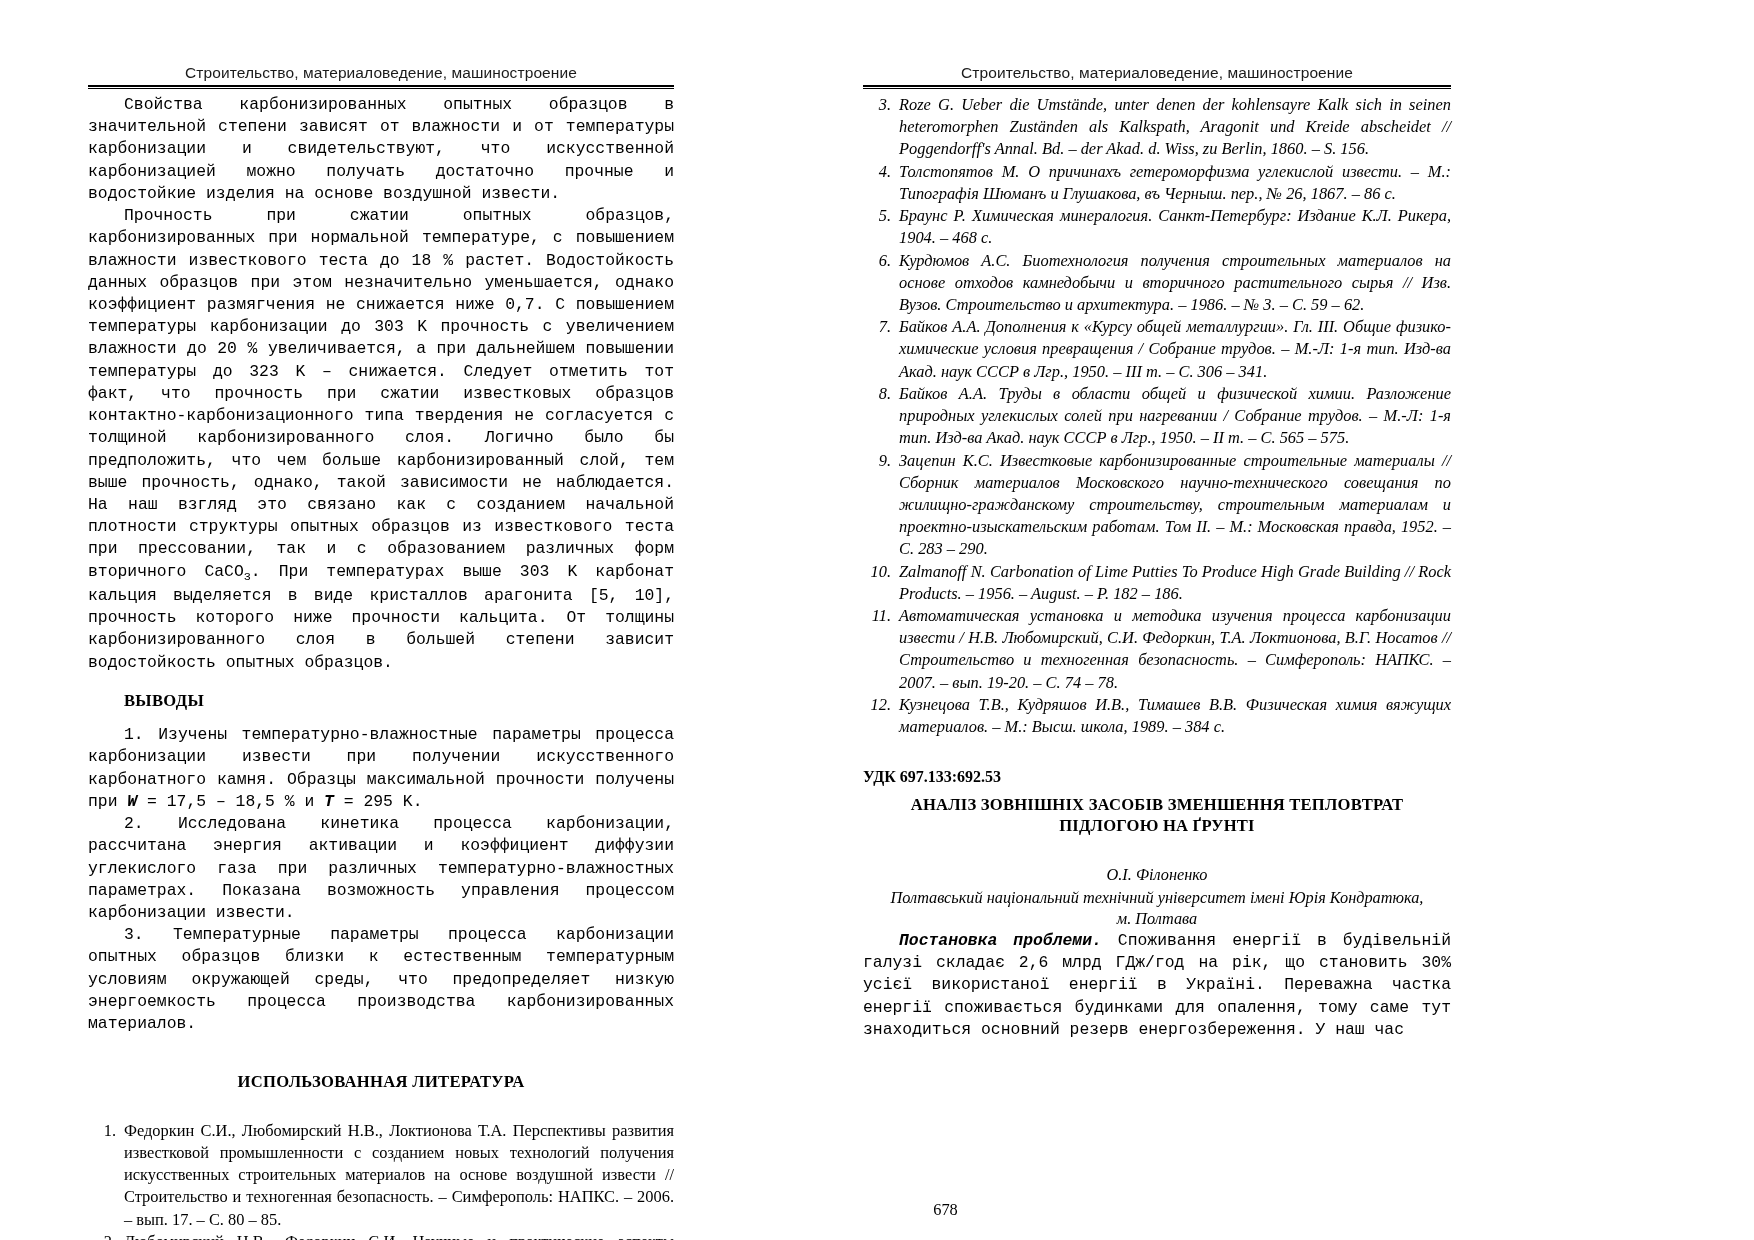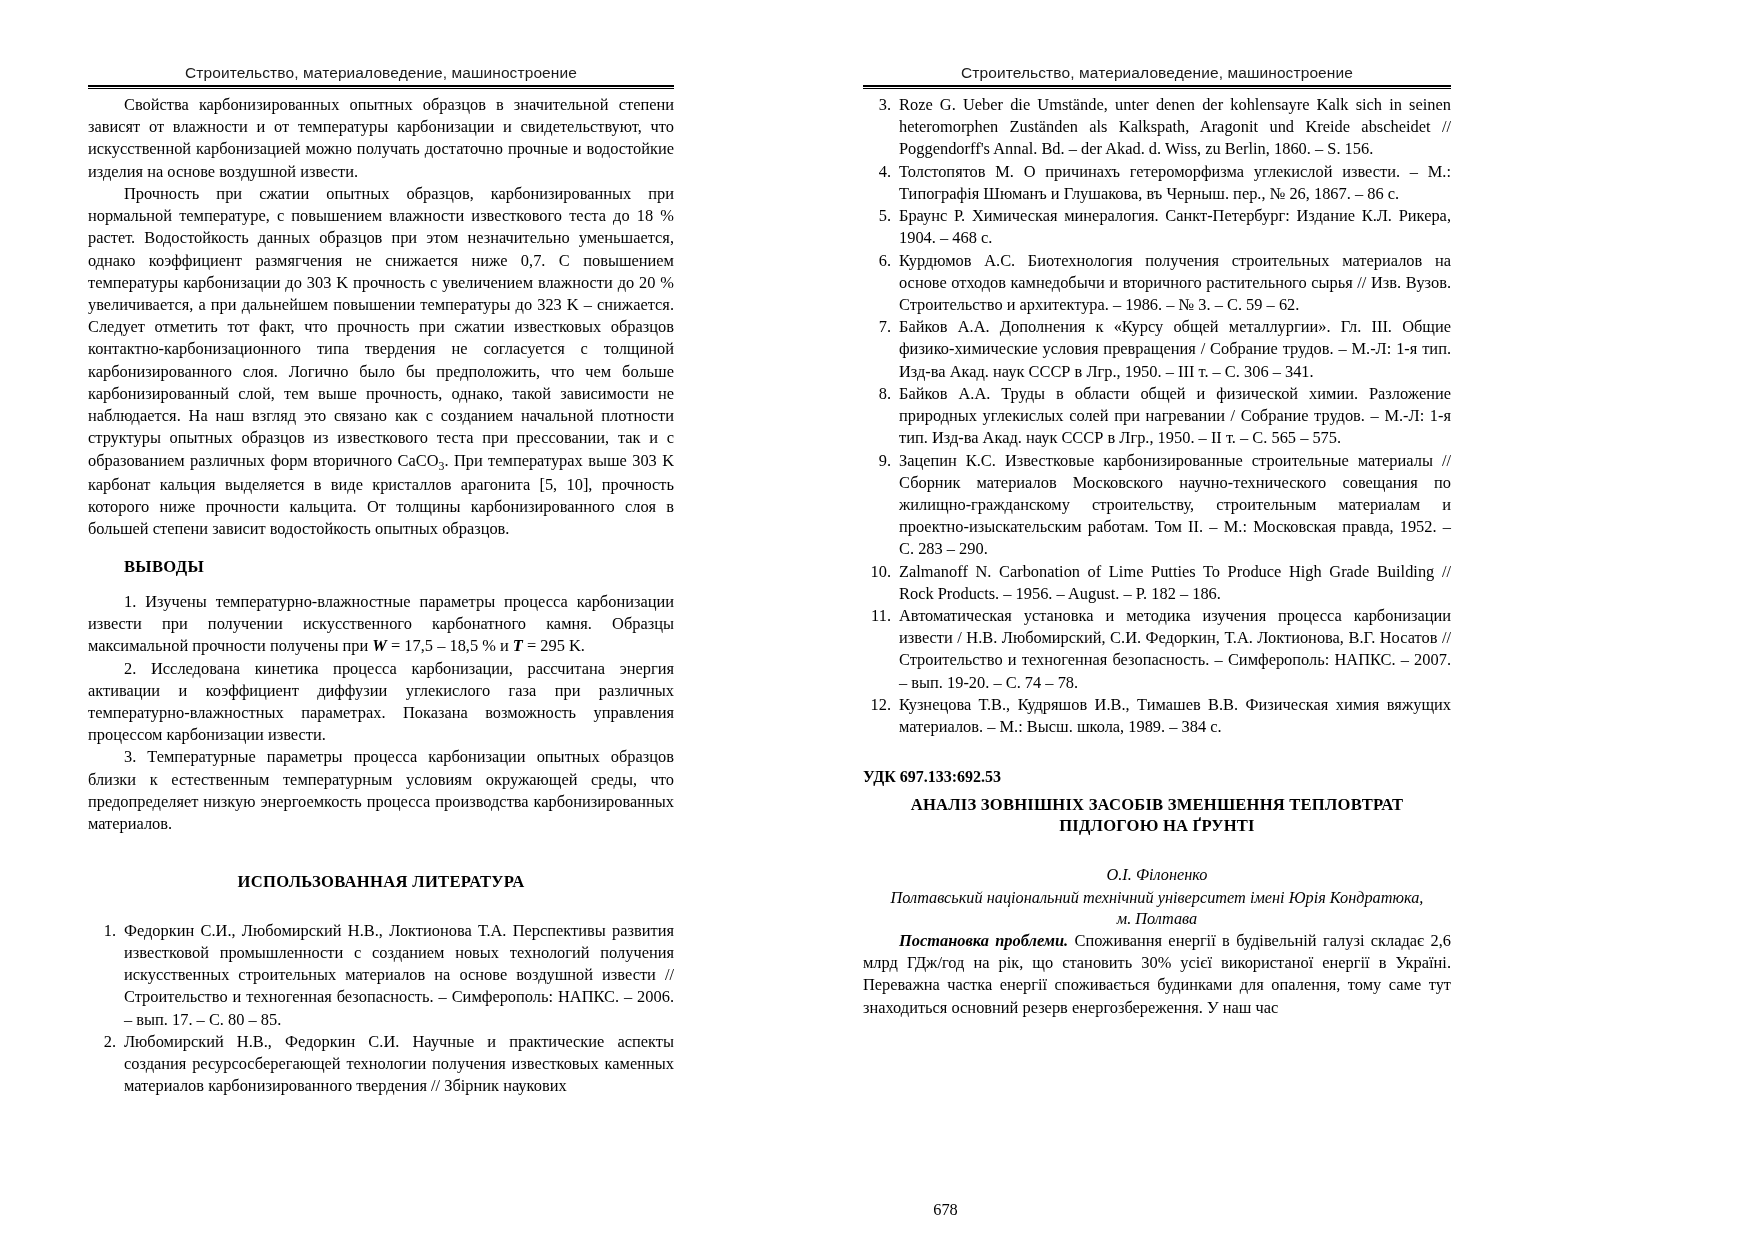--- a/index.html
+++ b/index.html
@@ -58,20 +58,21 @@
     text-justify: inter-word;
     hyphens: none;
   }
   .page-l .body-col { left: 88px; width: 586px; }
   .page-r .body-col { left: 46px; width: 588px; }
 
   p.para {
     margin: 0;
     text-indent: 36px;
     text-align: justify;
+    font-family: Liberation Mono, monospace;
   }
 
   h2.section-head {
     margin: 16px 0 12px 0;
     font-size: 16.6px;
     font-weight: bold;
     text-indent: 36px;
     text-align: left;
     letter-spacing: 0.3px;
   }
@@ -86,21 +87,21 @@
   .var { font-weight: bold; font-style: italic; }
   sub { font-size: 0.72em; }
 
   
   ol.reflist {
     margin: 0;
     padding: 0;
     list-style: none;
     counter-reset: refcounter;
   }
-  ol.reflist.start-at-3 { counter-reset: refcounter 2; }
+  ol.reflist.start-at-3 { counter-reset: refcounter 2; font-style: italic; }
   ol.reflist li {
     position: relative;
     padding-left: 36px;
     margin: 0 0 0 0;
     text-align: justify;
     counter-increment: refcounter;
   }
   ol.reflist li::before {
     content: counter(refcounter) ".";
     position: absolute;

